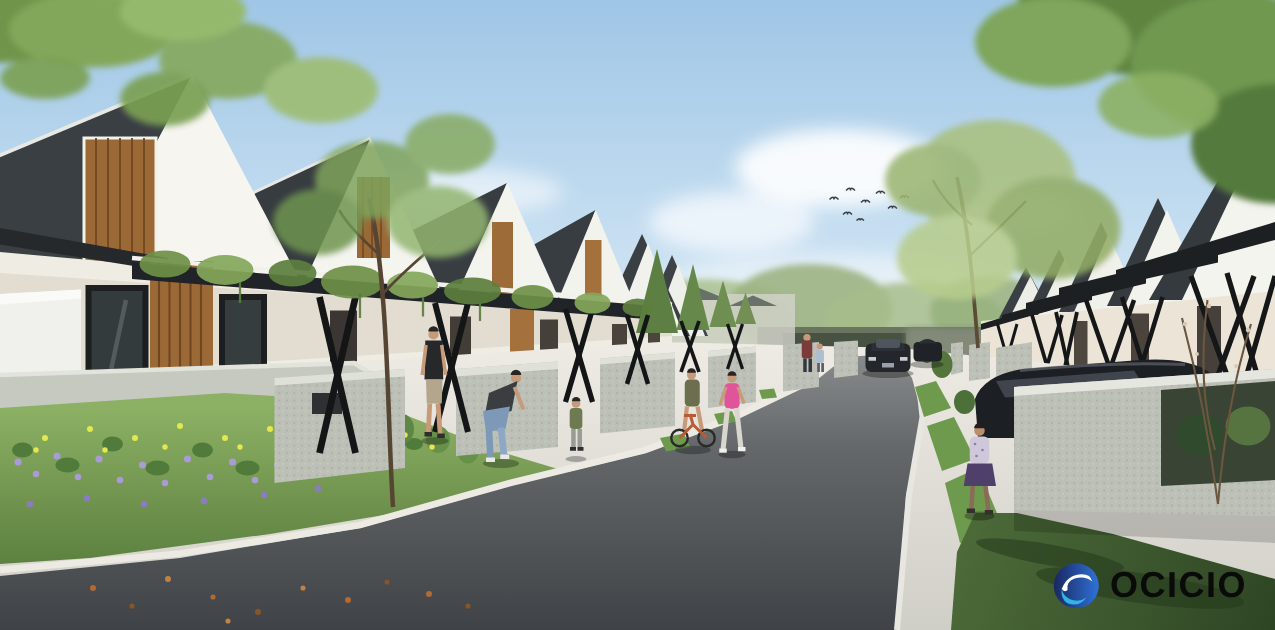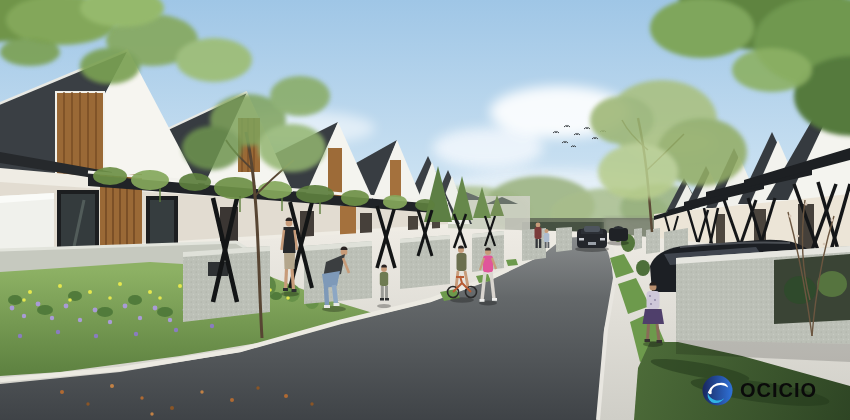--- a/index.html
+++ b/index.html
@@ -1,20 +1,20 @@
 <!DOCTYPE html>
 <html><head>
 <meta charset="utf-8">
 <style>
   html,body{margin:0;padding:0;background:#222;}
   .stage{position:relative;width:850px;height:420px;overflow:hidden;
          font-family:"Liberation Sans",sans-serif;background:#cfe4f3;}
   .stage svg.scene{position:absolute;left:0;top:0;}
   .watermark{position:absolute;left:702px;top:375px;display:flex;align-items:center;gap:7px;}
-  .watermark .brand{font-weight:bold;font-size:20px;letter-spacing:1px;color:#0a0a0a;
+  .watermark .brand{font-weight:bold;font-size:24px;letter-spacing:1px;color:#0a0a0a;
                     font-family:"Liberation Sans",sans-serif;}
 </style>
 </head>
 <body>
 
 <div class="stage">
 <svg class="scene" width="850" height="420" viewBox="0 0 850 420">
   <defs>
     <linearGradient id="skyG" x1="0" y1="0" x2="0" y2="300" gradientUnits="userSpaceOnUse">
       <stop offset="0" stop-color="#9fc6e6"></stop>

